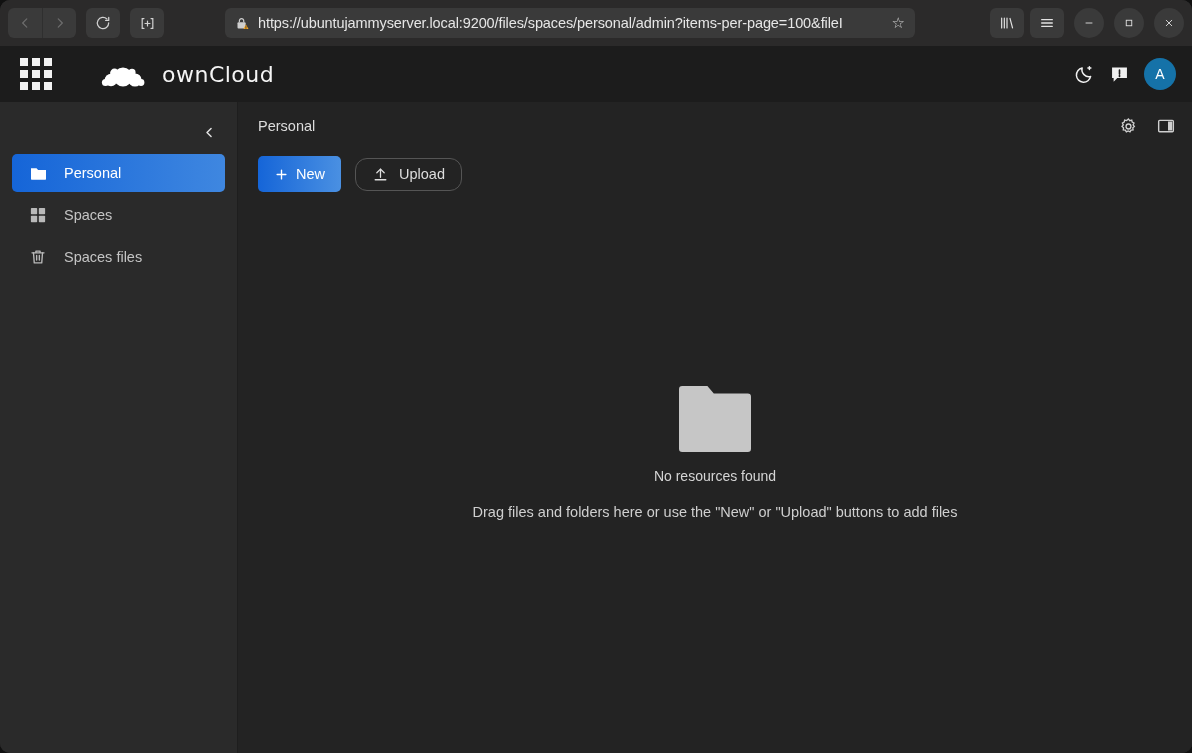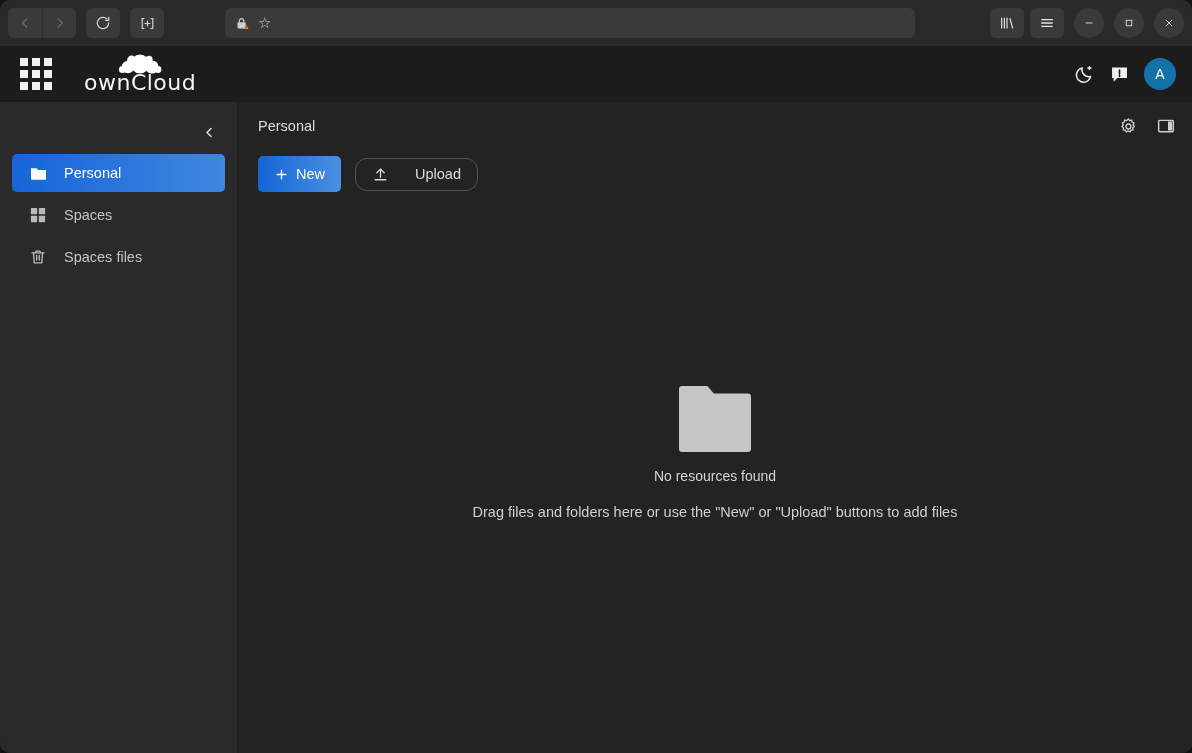--- a/index.html
+++ b/index.html
@@ -74,21 +74,21 @@
 
   
   .appheader {
     height: 56px; flex: 0 0 56px;
     background: #1c1c1c;
     display: flex; align-items: center;
     position: relative;
   }
   .appsgrid { margin-left: 20px; display: grid; grid-template-columns: repeat(3, 8px); grid-gap: 4px; }
   .appsgrid i { width: 8px; height: 8px; background: #f2f2f2; display: block; }
-  .logo { margin-left: 32px; display: flex; flex-direction: column; align-items: center; position: relative; }
+  .logo { margin-left: 32px; display: flex; flex-direction: row; align-items: center; position: relative; }
   .logo-text { color: #f4f4f4; font-size: 22px; letter-spacing: .5px; font-family: "DejaVu Sans", sans-serif; }
   .searchwrap {
     position: absolute; left: 377px; top: 59px;
     width: 453px; height: 28px;
     background: #4a4a4a; border-radius: 14px;
     display: flex; align-items: center; padding: 0 12px; gap: 10px;
   }
   .searchwrap input {
     flex: 1; background: transparent; border: none; outline: none;
     color: #d8d8d8; font-size: 14px; font-family: "Liberation Sans", sans-serif;
@@ -138,21 +138,21 @@
     background: linear-gradient(90deg, #1565d8 0%, #4a90e2 100%);
     color: #fff; font-size: 14.5px; font-family: "Liberation Sans", sans-serif;
     display: flex; align-items: center; justify-content: center; gap: 7px;
     padding: 0 16px;
   }
   .btn-upload {
     height: 33px;
     border-radius: 12px;
     border: 1px solid #555555; background: transparent;
     color: #dedede; font-size: 14.5px; font-family: "Liberation Sans", sans-serif;
-    display: flex; align-items: center; justify-content: center; gap: 26px;
+    display: flex; align-items: center; justify-content: center; gap: 10px;
     padding: 0 16px;
   }
 
   .empty {
     flex: 1 1 auto;
     display: flex; flex-direction: column; align-items: center; justify-content: center;
     margin-top: -40px;
   }
   .empty-title { color: #d5d5d5; font-size: 14px; margin-top: 16px; font-weight: 400; }
   .empty-sub { color: #cfcfcf; font-size: 14.5px; margin-top: 20px; }
@@ -193,20 +193,21 @@
 
     <div class="urlbar">
       <span style="display:flex;align-items:center;">
         <svg width="15" height="15" viewBox="0 0 24 24">
           <rect x="4" y="10" width="13" height="10" rx="1.6" fill="#cfcfcf"></rect>
           <path d="M7 10V7.6a3.5 3.5 0 0 1 7 0V10" fill="none" stroke="#cfcfcf" stroke-width="1.9"></path>
           <path d="M17.5 13.4 21.6 20.6H13.4z" fill="#f5a623"></path>
           <path d="M17.5 16.2v2.1M17.5 19.3v.6" stroke="#2b2a2a" stroke-width="1.1" stroke-linecap="round"></path>
         </svg>
       </span>
+      <span class="urltext">https://ubuntujammyserver.local:9200/files/spaces/personal/admin?items-per-page=100&amp;fileI</span>
       <span class="star">☆</span>
     </div>
 
     <div class="chrome-right">
       <div class="tbbtn">
         <svg width="18" height="16" viewBox="0 0 24 24" fill="none" stroke="currentColor" stroke-width="1.8" stroke-linecap="round">
           <path d="M4 4.5v15M8 4.5v15M12 4.5v15M16.5 5.2l3.8 14.1"></path>
         </svg>
       </div>
       <div class="tbbtn">

